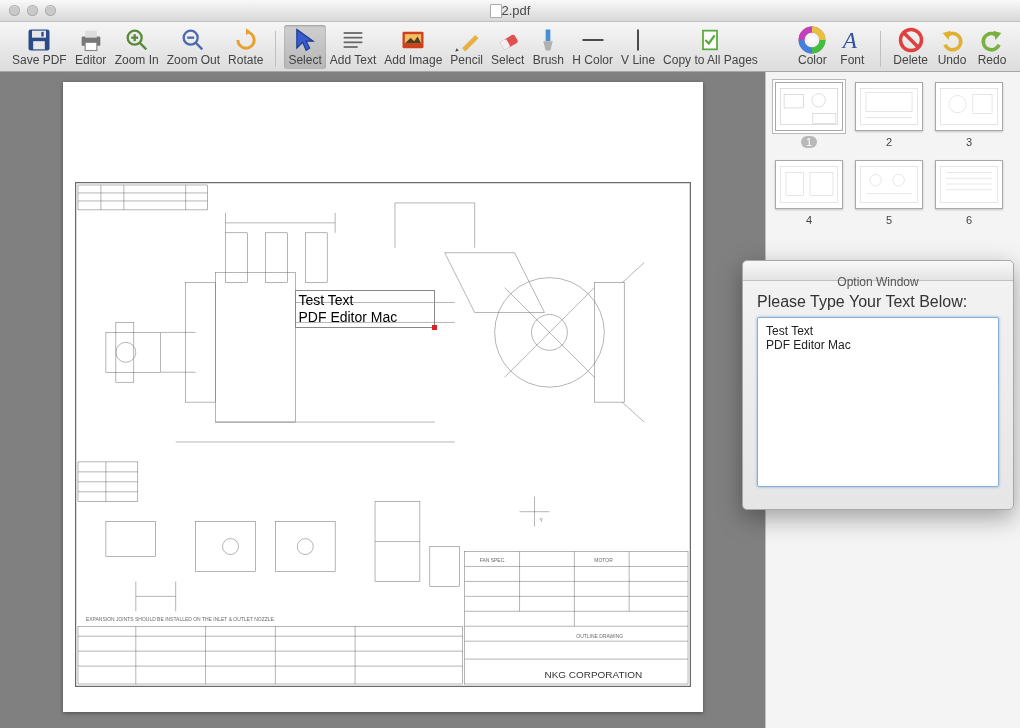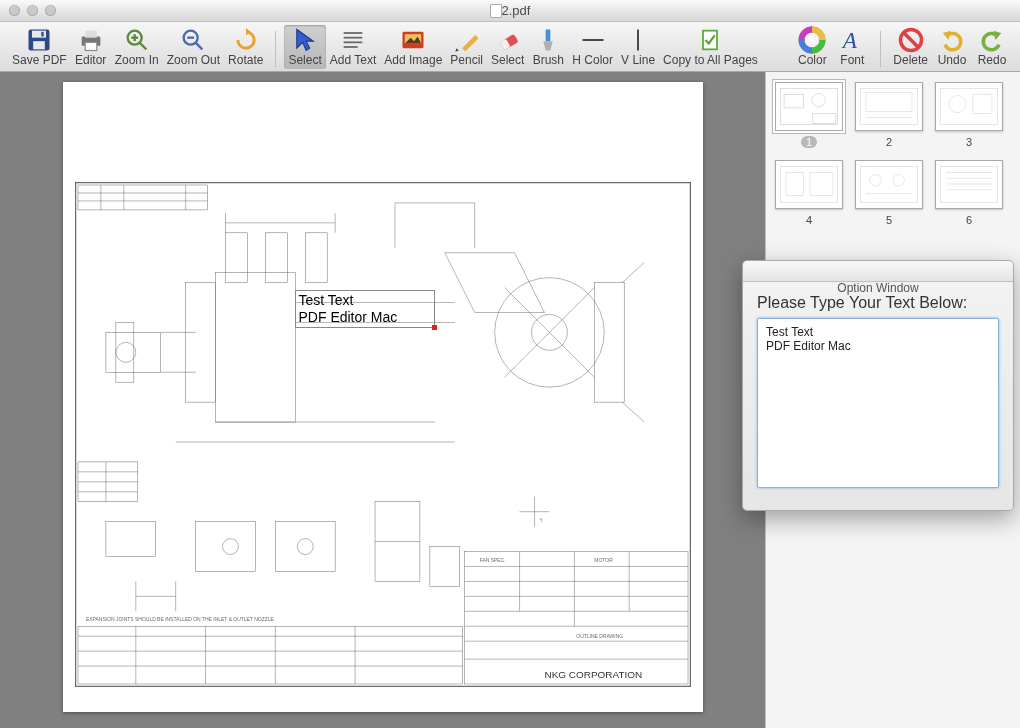--- a/index.html
+++ b/index.html
@@ -192,21 +192,21 @@
     background: linear-gradient(to bottom, #f3f3f3, #e6e6e6);
     border: 1px solid #a8a8a8;
     border-radius: 5px;
     box-shadow: 0 8px 24px rgba(0,0,0,0.35);
   }
   .option-title {
     height: 20px;
     text-align: center;
     font-size: 12px;
     color: #555;
-    padding-top: 20px;
+    padding-top: 14px;
     border-bottom: 1px solid #c0c0c0;
     background: linear-gradient(to bottom, #f8f8f8 0%, #e4e4e4 100%);
     border-radius: 5px 5px 0 0;
   }
   .option-body {
     padding: 12px 14px 20px;
   }
   .option-label {
     font-size: 16px;
     color: #333;

